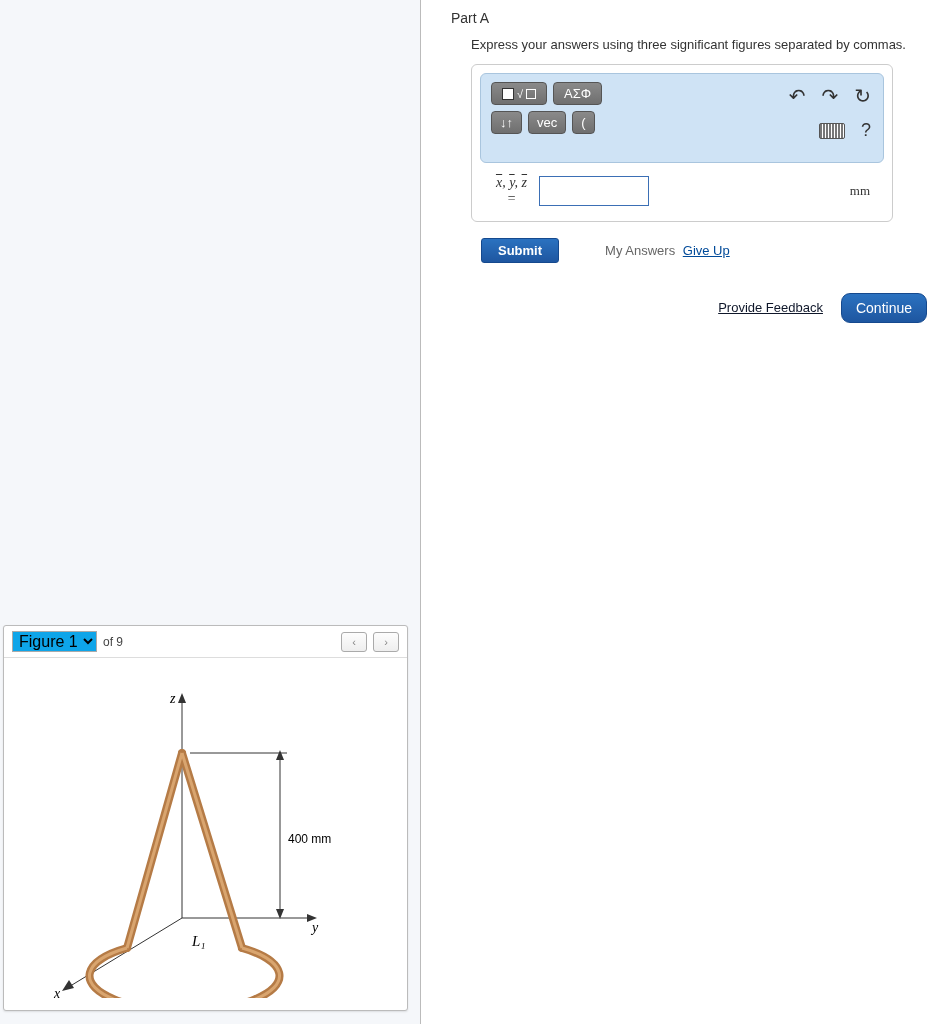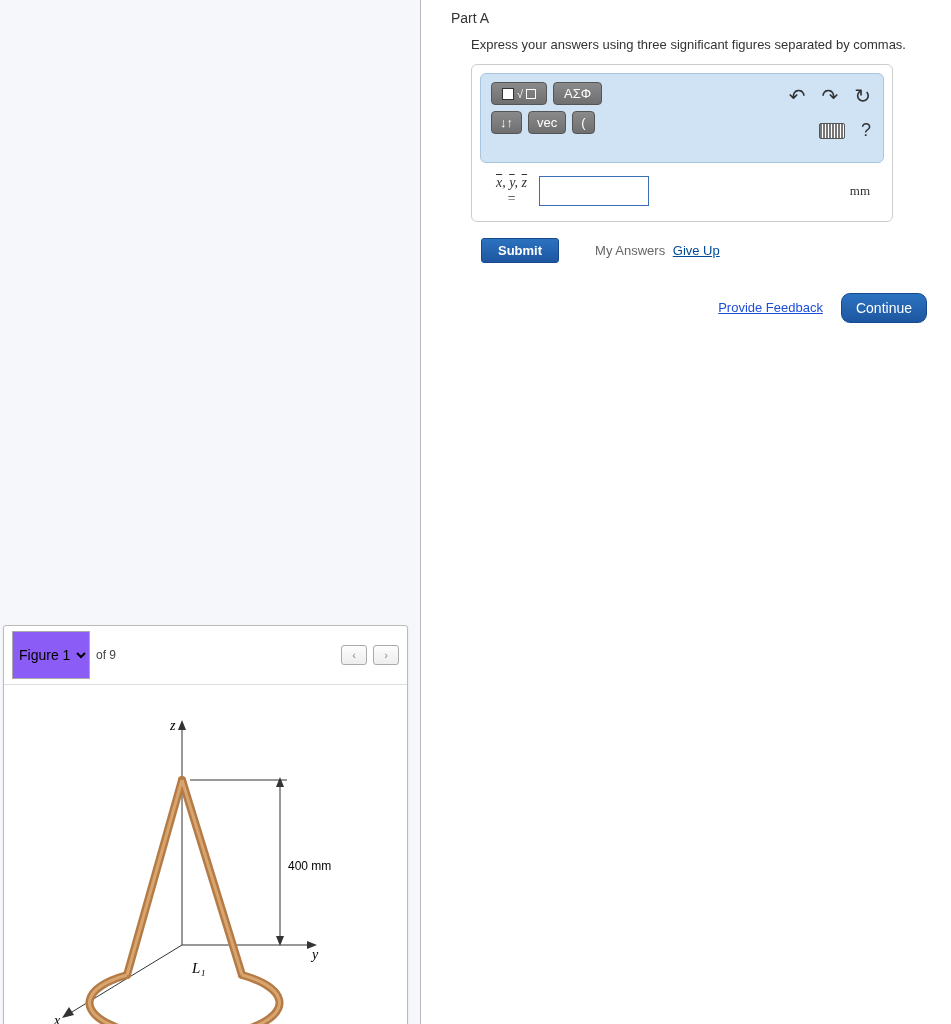--- a/index.html
+++ b/index.html
@@ -130,21 +130,21 @@
   .units {
     margin-left: auto;
     margin-right: 10px;
     font-family: "Times New Roman", serif;
   }
 
   .submit-row {
     margin: 16px 0 0 30px;
     display: flex;
     align-items: center;
-    gap: 36px;
+    gap: 46px;
   }
   .submit-btn {
     background: linear-gradient(#2b72c0, #1e56a0);
     color: #fff;
     border: 1px solid #15498e;
     border-radius: 3px;
     padding: 4px 16px;
     font-size: 13px;
     font-weight: bold;
     cursor: pointer;
@@ -162,21 +162,21 @@
 
   .footer-row {
     margin-top: 30px;
     display: flex;
     justify-content: flex-end;
     gap: 18px;
     align-items: center;
     padding-right: 4px;
   }
   .feedback-link {
-    color: #1d4ed8;
+    color: #0f172a;
     text-decoration: underline;
     cursor: pointer;
   }
   .continue-btn {
     background: linear-gradient(#2b72c0, #1e56a0);
     color: #fff;
     border: 1px solid #15498e;
     border-radius: 9px;
     padding: 6px 14px;
     font-size: 14px;
@@ -195,24 +195,24 @@
     box-shadow: 0 1px 2px rgba(0,0,0,0.1);
   }
   .figure-header {
     display: flex;
     align-items: center;
     padding: 5px 8px;
     border-bottom: 1px solid #ddd;
     gap: 6px;
   }
   .fig-select {
-    font-size: 14px;
-    padding: 14px 2px;
+    font-size: 16px;
+    padding: 0 2px;
     border: 1px solid #aaa;
-    background: #8b5cf6;
+    background: #0ea5e9;
     cursor: pointer;
   }
   .of-text { font-size: 12px; color:#444; }
   .spacer { flex: 1; }
   .nav-btn {
     width: 26px; height: 20px;
     border: 1px solid #aaa;
     border-radius: 3px;
     background: linear-gradient(#fdfdfd,#eee);
     font-size: 11px;

